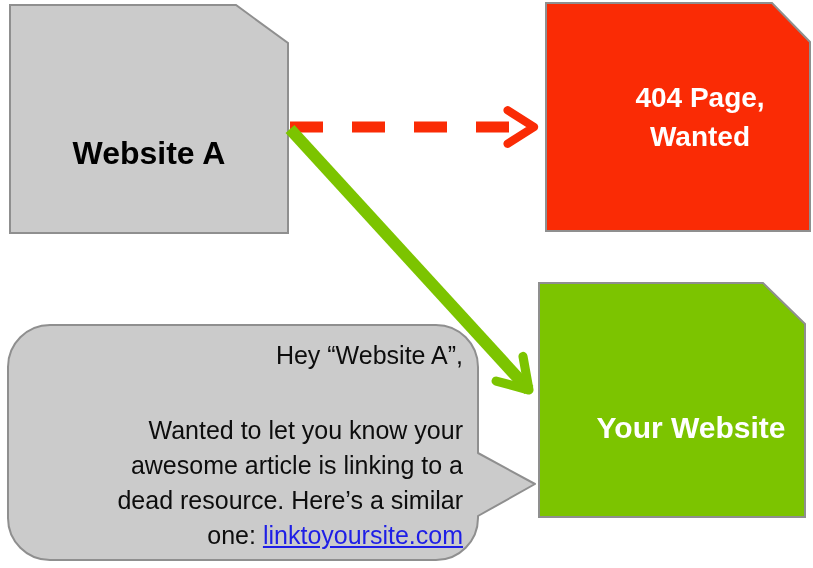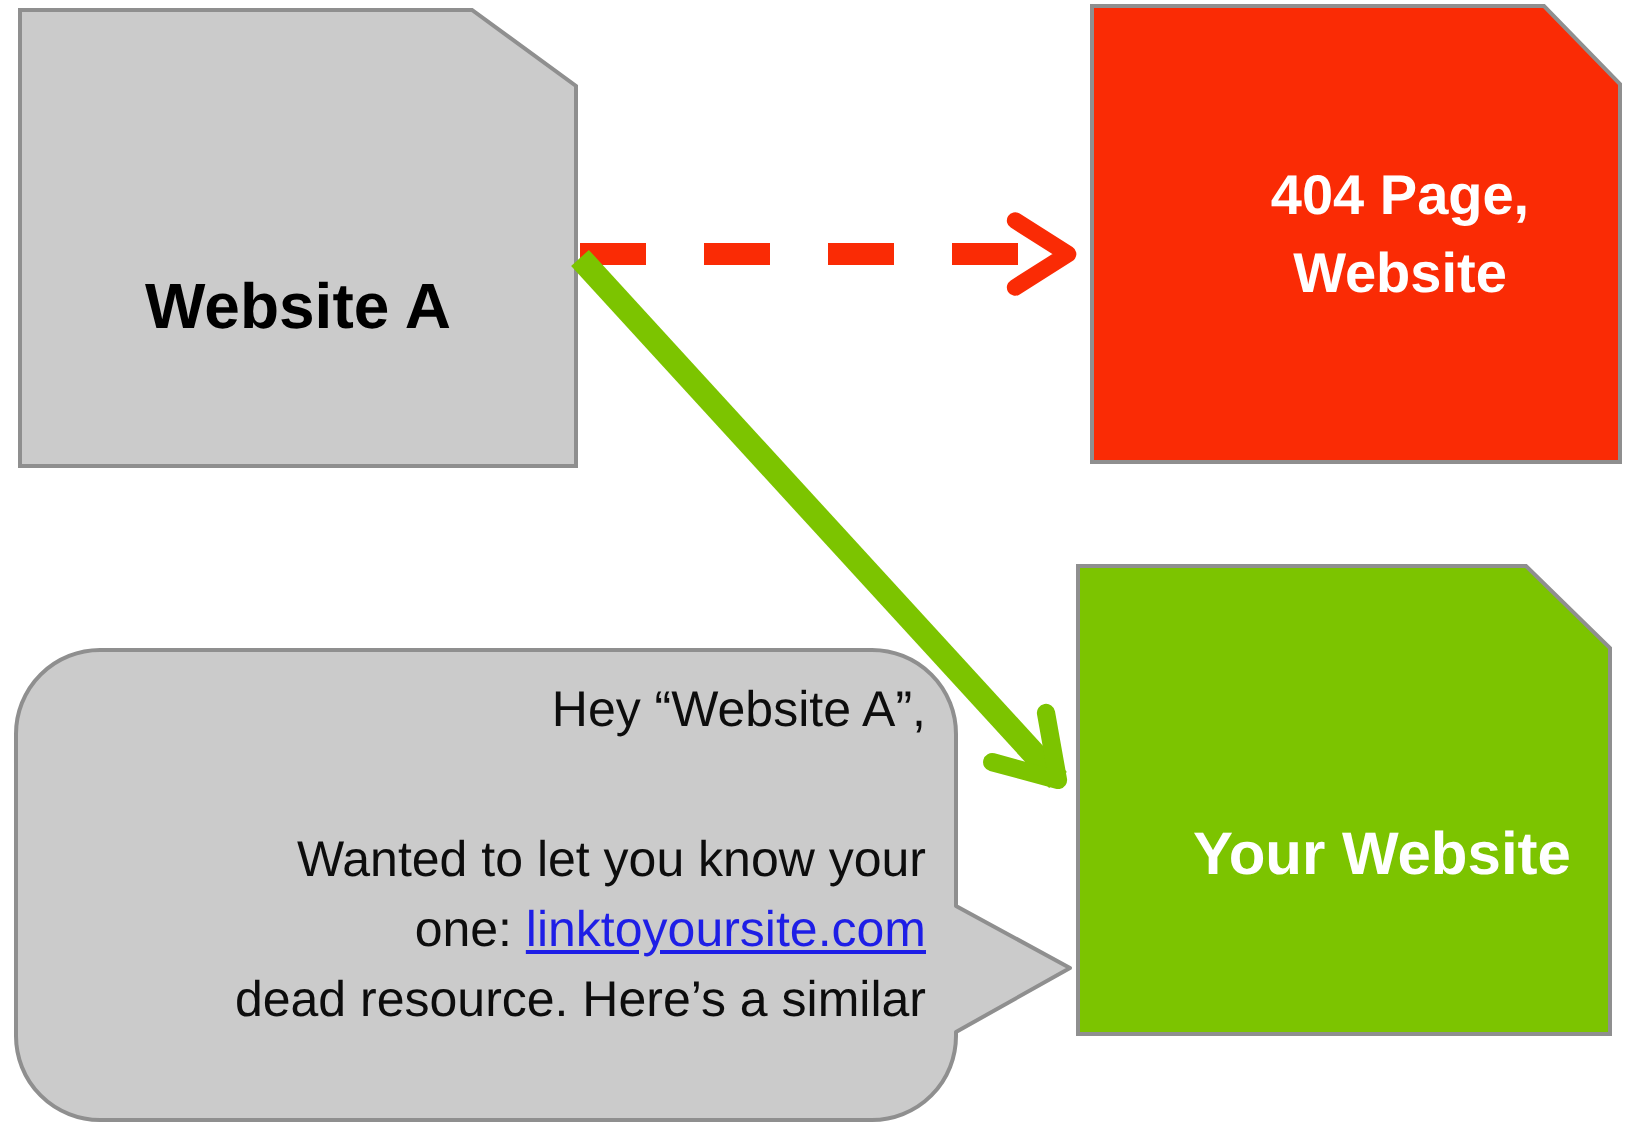--- a/index.html
+++ b/index.html
@@ -80,27 +80,28 @@
 
     <line x1="290" y1="127" x2="534" y2="127" stroke-width="11" stroke-dasharray="33 29" marker-end="url(#chev-red)" stroke="#fa2b05"></line>
 
     <line x1="290" y1="129" x2="529" y2="390" stroke-width="12" marker-end="url(#chev-green)" stroke="#7cc400"></line>
   </svg>
 
   <div class="label label-website-a">Website A</div>
 
   <div class="label label-dead">
     <span>404 Page,</span>
-    <span>Website</span>
+    <span>Wanted</span>
   </div>
 
   <div class="label label-your-website">Your Website</div>
 
   <div class="bubble-text">
     <div>Hey “Website A”,</div>
     <div class="para">
       <div>Wanted to let you know your</div>
+      <div>awesome article is linking to a</div>
+      <div>dead resource. Here’s a similar</div>
       <div><span>one: </span><a href="#" id="site-link" style="color: rgb(30, 30, 230);">linktoyoursite.com</a></div>
-      <div>dead resource. Here’s a similar</div>
     </div>
   </div>
 
 </div>
 
 </body></html>

